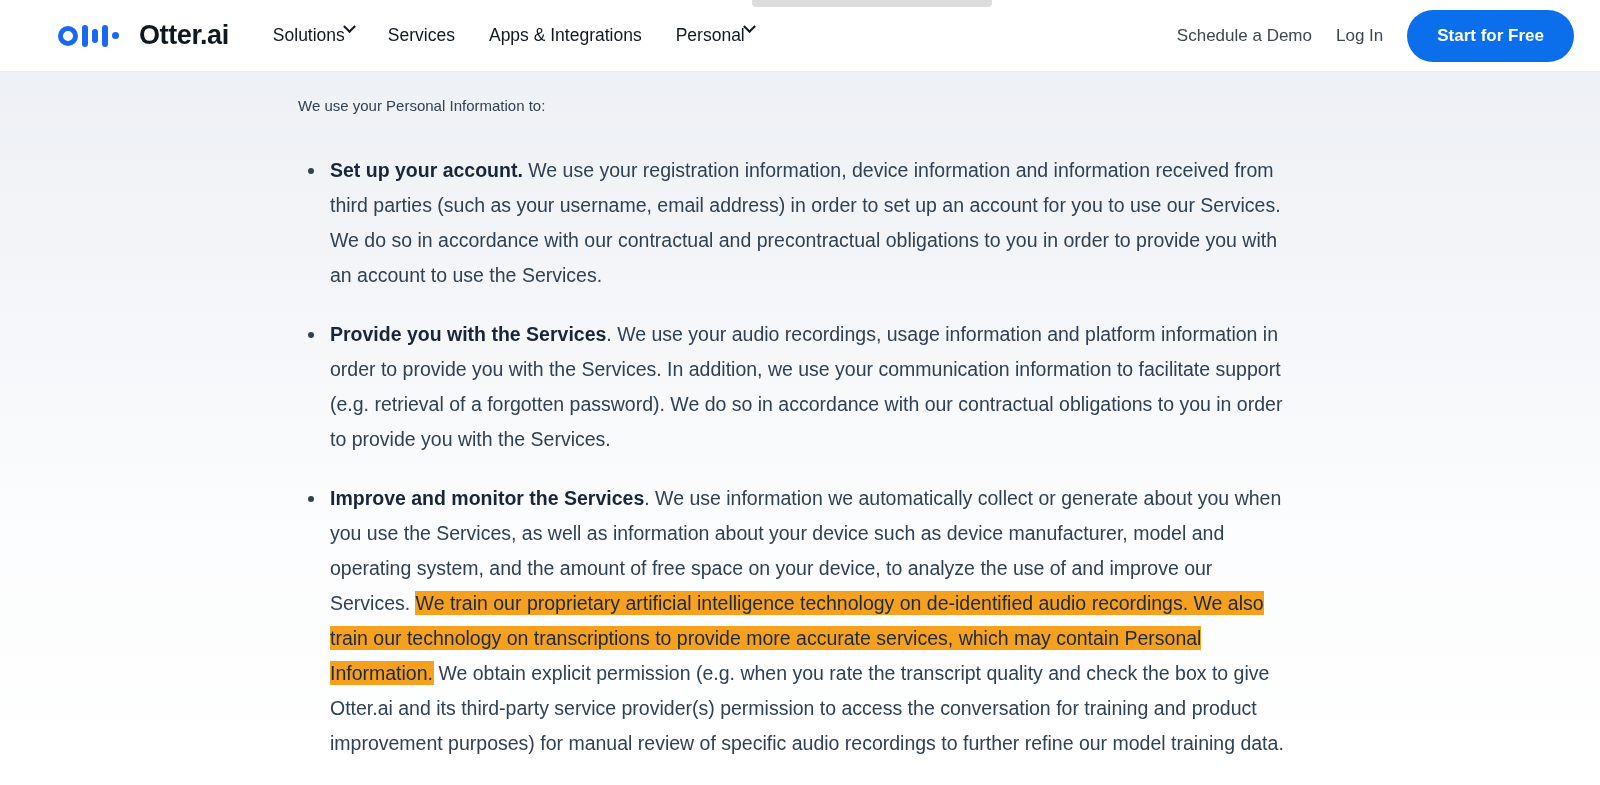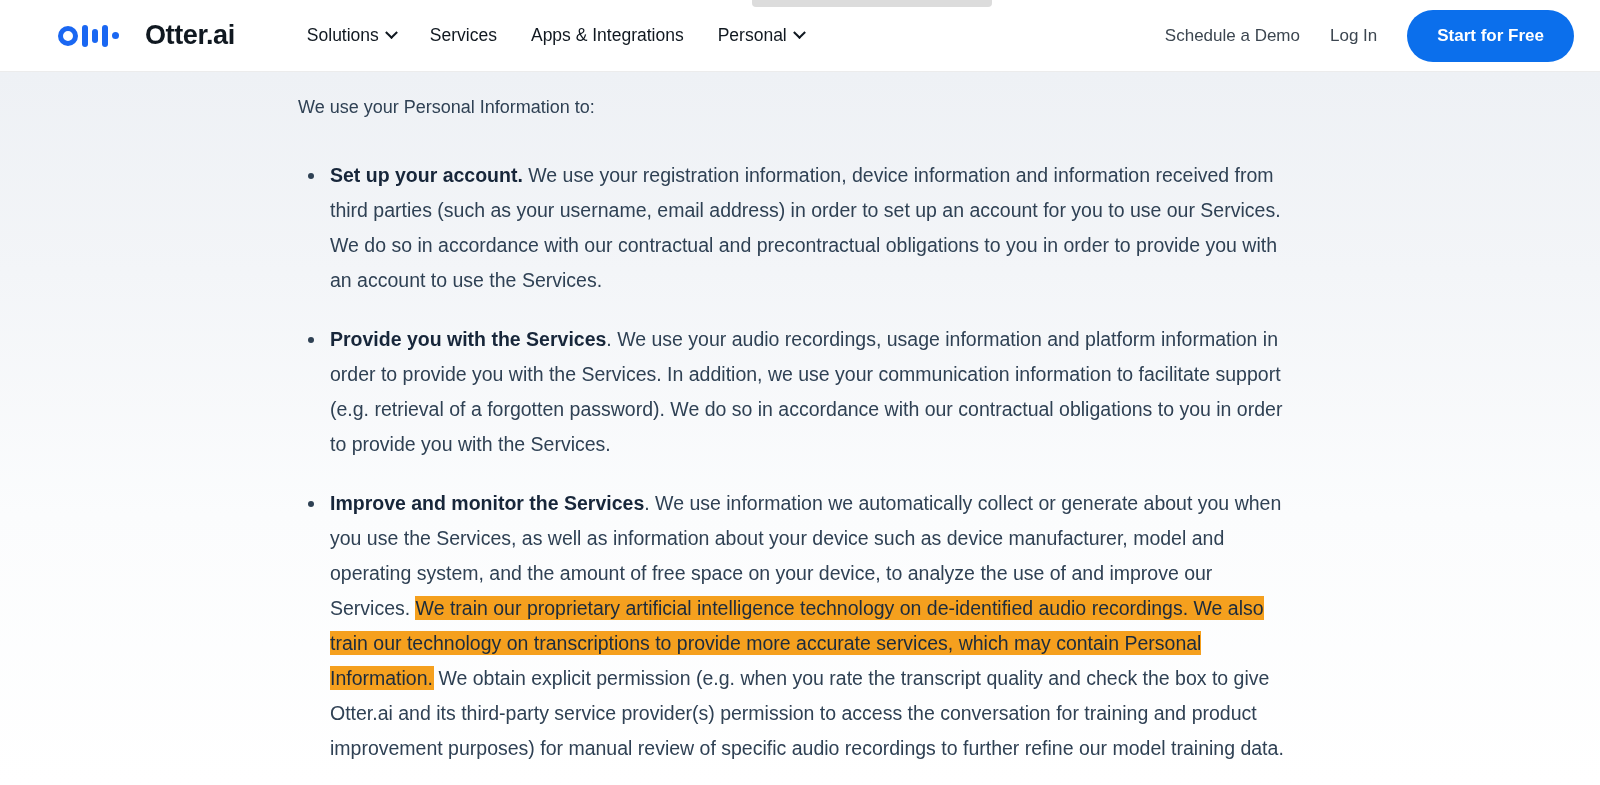--- a/index.html
+++ b/index.html
@@ -20,22 +20,22 @@
     background: #ffffff;
     display: flex;
     align-items: center;
     padding: 0 0 0 58px;
     border-bottom: 1px solid #ececec;
     z-index: 20;
   }
   .logo-wrap {
     display: flex;
     align-items: center;
-    gap: 26px;
-    margin-right: 72px;
+    gap: 20px;
+    margin-right: 44px;
   }
   .logo-mark {
     display: flex;
     align-items: center;
     gap: 4px;
   }
   .logo-mark .o {
     width: 20px; height: 20px;
     border-radius: 50%;
     border: 5px solid #1a67f2;
@@ -61,39 +61,37 @@
     letter-spacing: -0.4px;
   }
 
   .nav {
     display: flex;
     align-items: center;
     gap: 34px;
   }
   .nav-item {
     display: flex;
-    align-items: center;
-    gap: 8px;
     font-size: 17.5px;
     color: #101820;
     cursor: pointer;
     white-space: nowrap;
   }
   .chev {
     width: 9px; height: 9px;
     border-right: 2px solid #101820;
     border-bottom: 2px solid #101820;
     transform: rotate(45deg) translate(-2px,-2px);
   }
 
   .header-right {
     margin-left: auto;
     display: flex;
     align-items: center;
-    gap: 30px;
+    gap: 24px;
     padding-right: 26px;
   }
   .header-link {
     font-size: 17px;
     color: #3c4650;
     cursor: pointer;
     white-space: nowrap;
   }
   .cta {
     background: #0b6fec;
@@ -123,21 +121,21 @@
     height: 713px;
     background: linear-gradient(180deg,#eef1f5 0%, #f3f5f8 28%, #fbfcfd 62%, #ffffff 100%);
     overflow: hidden;
   }
   .content {
     padding: 22px 0 0 0;
     color: #2a3b4d;
   }
   .intro {
     margin: 0 8px 0 298px;
-    font-size: 18px;
+    font-size: 15px;
     line-height: 1.55;
     color: #2f4154;
   }
   ul.bullets {
     margin: 36px 0 0 0;
     padding: 0 0 0 330px;
     list-style: none;
   }
   ul.bullets li {
     position: relative;

